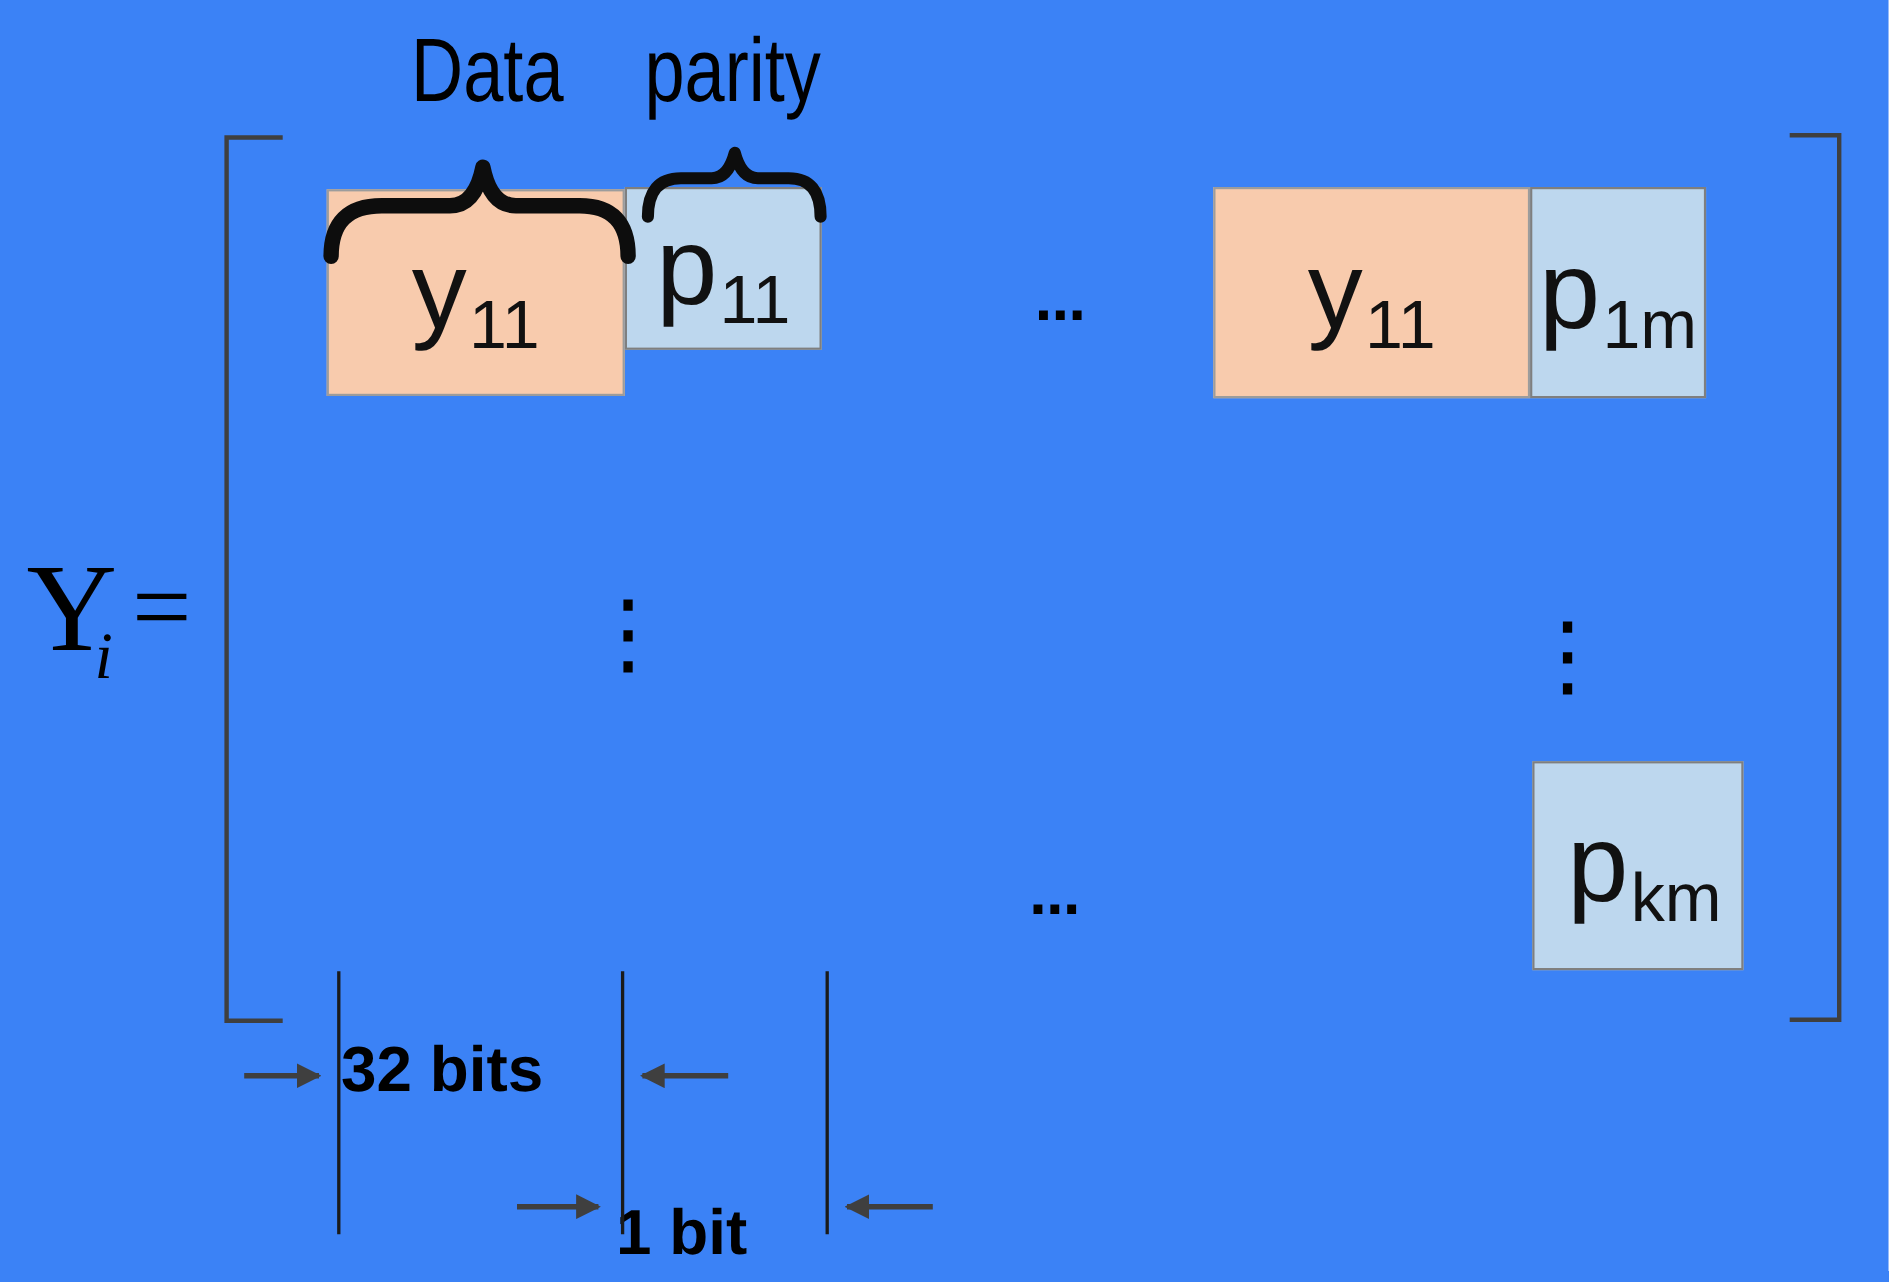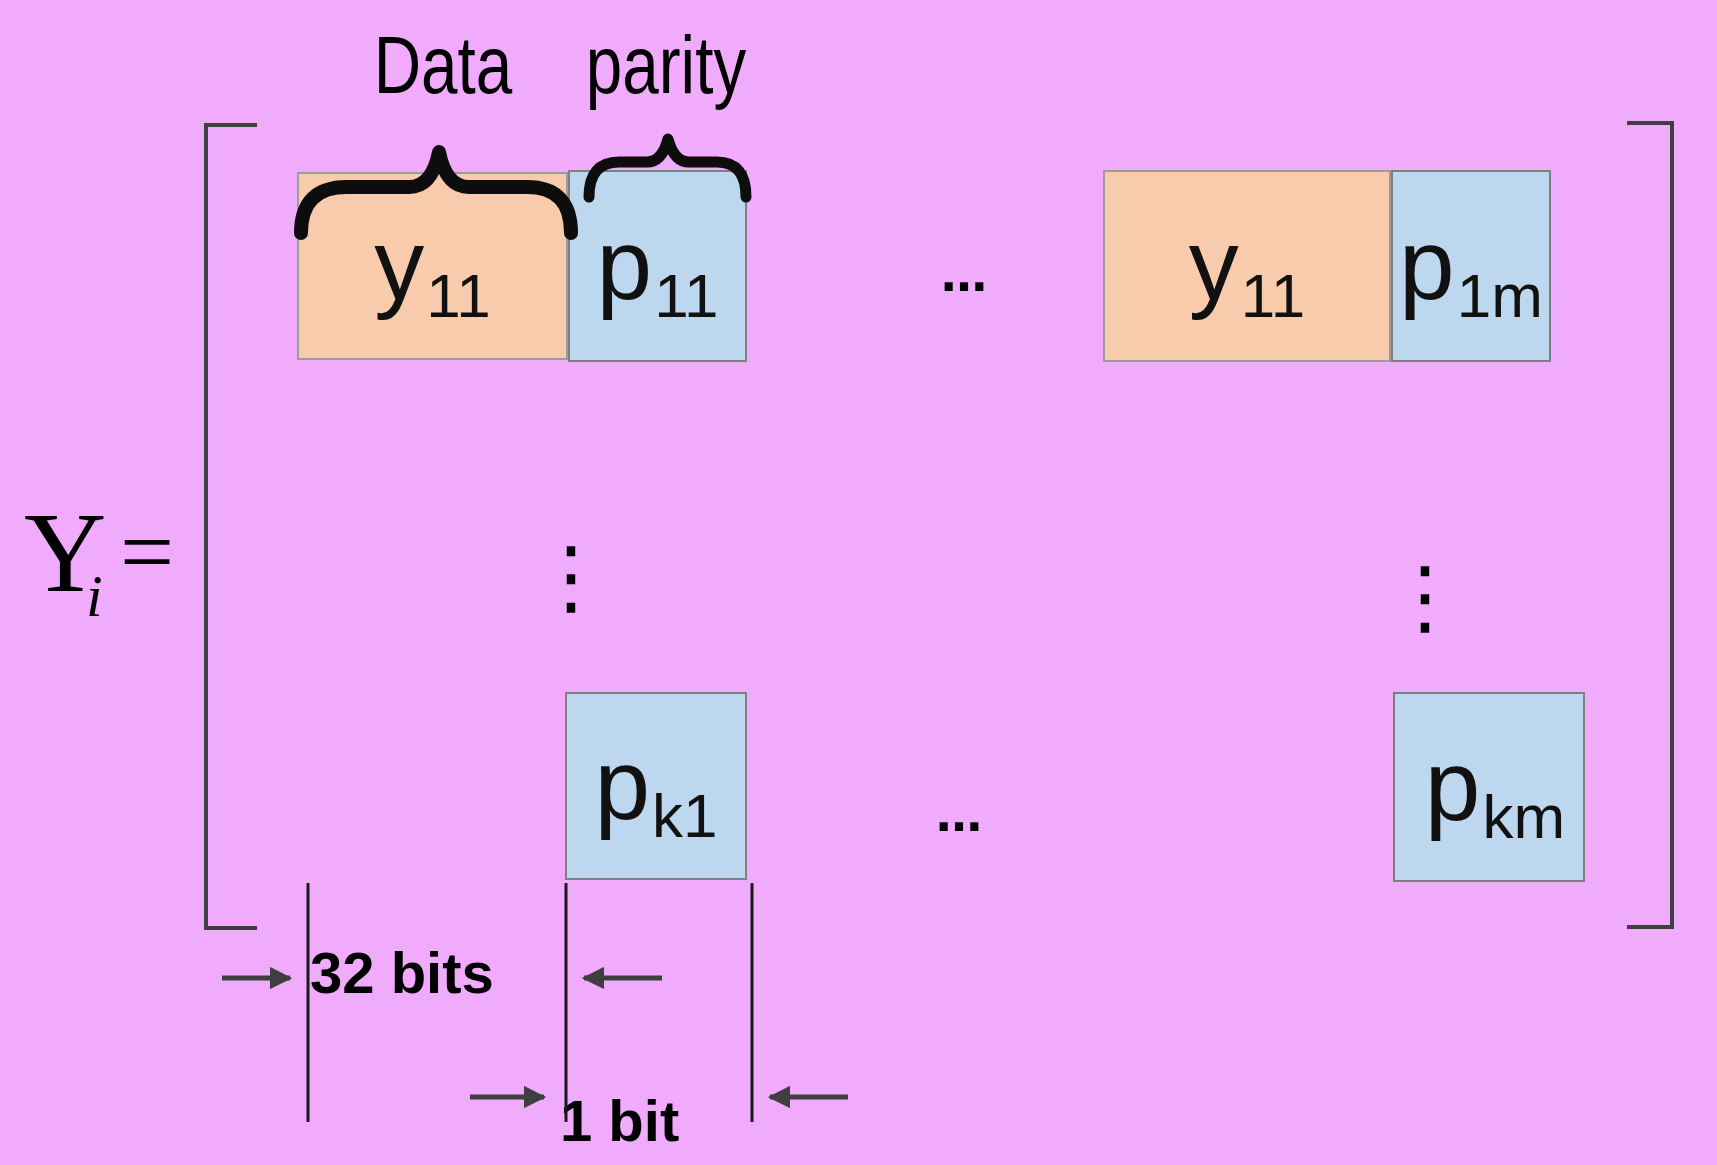--- a/index.html
+++ b/index.html
@@ -1,19 +1,19 @@
 <!DOCTYPE html>
 <html style="--data-fill: #F8CBAD; --parity-fill: #BDD7EE; --line: #3f3f3f; --text: #000000;"><head>
 <meta charset="utf-8">
 <style>
   html,body{margin:0;padding:0;background:#ffffff;}
   #canvas{
     position:relative;
     width:1717px;height:1165px;
-    background:#f0abfc;
+    background:#3b82f6;
     font-family:"Liberation Sans",sans-serif;
     overflow:hidden;
   }
   
   .hdr{
     position:absolute;top:24px;height:90px;
     display:flex;align-items:flex-start;justify-content:center;
     font-size:82px;line-height:1.0;color:#000;
     transform:scaleX(0.80);transform-origin:center top;
     white-space:nowrap;
@@ -58,34 +58,31 @@
   <div class="hdr" style="left:343px;width:200px;">Data</div>
   <div class="hdr" style="left:566px;width:200px;">parity</div>
 
   <div class="formula f-Y">Y</div>
   <div class="formula f-i">i</div>
   <div class="formula f-eq">=</div>
 
   <div class="cell data" style="left:297px;top:172px;width:271px;height:188px;">
     <span><span>y</span><span class="subsc">11</span></span>
   </div>
-  <div class="cell parity" style="left:568px;top:170px;width:179px;height:192px;">
+  <div class="cell parity" style="left:568px;top:170px;width:179px;height:148px;">
     <span><span>p</span><span class="subsc">11</span></span>
   </div>
 
   <div class="cell data" style="left:1103px;top:170px;width:288px;height:192px;">
     <span><span>y</span><span class="subsc">11</span></span>
   </div>
   <div class="cell parity" style="left:1391px;top:170px;width:160px;height:192px;">
     <span><span>p</span><span class="subsc">1m</span></span>
   </div>
 
-  <div class="cell parity" style="left:565px;top:692px;width:182px;height:188px;">
-    <span><span>p</span><span class="subsc">k1</span></span>
-  </div>
 
   <div class="cell parity" style="left:1393px;top:692px;width:192px;height:190px;padding-left:12px;">
     <span><span>p</span><span class="subsc">km</span></span>
   </div>
 
   <div class="hdots" style="left:941px;top:252px;">…</div>
   <div class="hdots" style="left:936px;top:792px;">…</div>
   <div class="vdots" style="left:530px;top:548px;">⋮</div>
   <div class="vdots" style="left:1384px;top:568px;">⋮</div>
 

